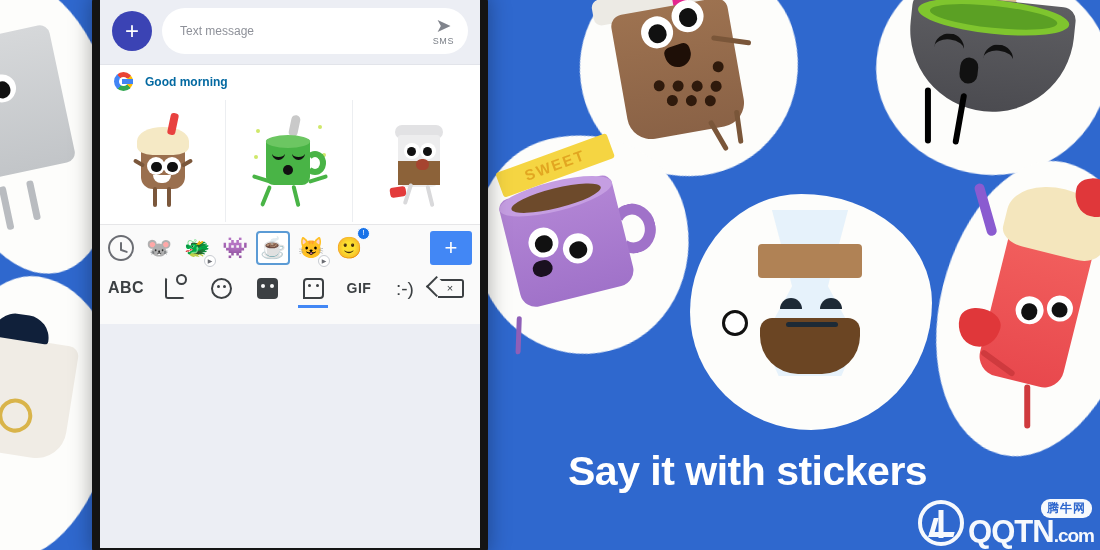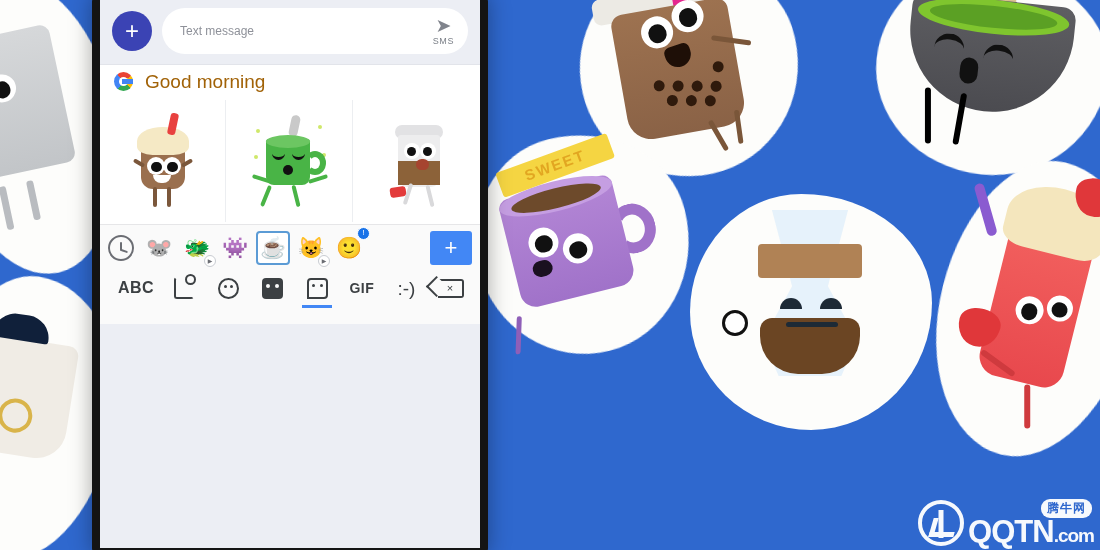--- a/index.html
+++ b/index.html
@@ -289,21 +289,21 @@
     position: relative;
   }
   .glogo::after {
     content: ""; position: absolute; inset: 5px;
     background: #fff; border-radius: 50%;
   }
   .glogo::before {
     content: ""; position: absolute; right: 0; top: 7px;
     width: 11px; height: 5px; background: #4285f4; z-index: 2;
   }
-  #suggestion .stext { font-size: 19px; color: #a16207; }
+  #suggestion .stext { font-size: 12px; color: #0369a1; font-weight: bold; }
 
   
   #stickerrow {
     flex: 0 0 auto; height: 126px; background: #fff;
     display: flex; gap: 2px; padding: 2px 0;
   }
   .scell {
     flex: 1 1 0; background: #fff; border-right: 1px solid #eceef1;
     display: flex; align-items: center; justify-content: center;
     position: relative;
@@ -372,21 +372,21 @@
     border: 1px solid #fff;
   }
   #packrow .spacerflex { flex: 1 1 auto; }
   #addbtn {
     width: 42px; height: 34px; background: #4287f5; border-radius: 3px; flex: none;
     color: #fff; display: flex; align-items: center; justify-content: center;
     font-size: 22px; line-height: 1;
   }
   #keyrow {
     height: 40px; display: flex; align-items: center;
-    justify-content: space-between; padding: 0 14px 4px 18px;
+    justify-content: space-between; padding: 0 14px 4px 8px;
   }
   .kitem {
     position: relative; color: #3c4043; font-size: 17px; font-weight: bold;
     display: flex; flex-direction: column; align-items: center; justify-content: center;
     min-width: 30px; height: 34px;
   }
   .kitem.active::after {
     content: ""; position: absolute; bottom: -3px; left: 50%;
     transform: translateX(-50%); width: 30px; height: 3px; background: #4287f5;
   }
@@ -533,20 +533,21 @@
     <div class="cream"></div>
     <div class="strawb" style="left:94px;top:-4px;"></div>
     <div class="strawb" style="left:12px;top:150px;"></div>
     <div style="position:absolute;left:6px;top:26px;width:10px;height:54px;background:#8a5bd0;border-radius:5px;transform:rotate(-30deg);"></div>
     <div class="eye" style="left:64px;top:126px;width:28px;height:28px;"></div>
     <div class="eye" style="left:94px;top:118px;width:26px;height:26px;"></div>
     <div class="limb" style="left:40px;top:196px;width:40px;height:6px;background:#cf3a3e;transform:rotate(22deg);"></div>
     <div class="limb" style="left:96px;top:212px;width:6px;height:44px;background:#cf3a3e;transform:rotate(-14deg);"></div>
   </div>
 
+  <div id="caption">Say it with stickers</div>
 
   <div id="watermark">
     <div class="wm-mark"></div>
     <div style="position:relative;">
       <div class="wm-cn">腾牛网</div>
       <div class="wm-text">
         <span>QQTN</span><span class="dom">.com</span>
       </div>
     </div>
   </div>

